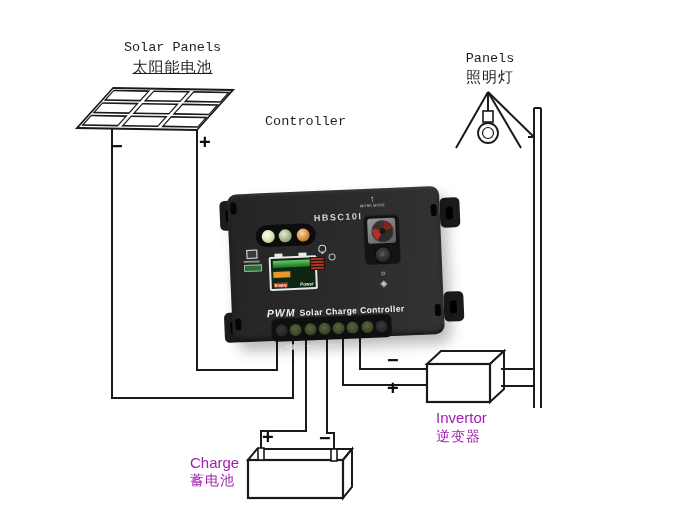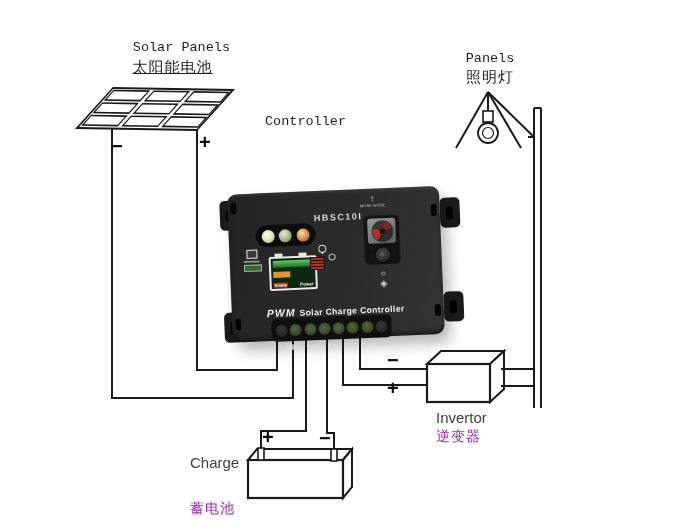--- a/index.html
+++ b/index.html
@@ -6,21 +6,21 @@
   .stage{position:relative;width:700px;height:525px;background:#ffffff;overflow:hidden;
          font-family:"Liberation Sans","DejaVu Sans",sans-serif;}
   .abs{position:absolute;}
   svg{position:absolute;left:0;top:0;}
 
   
   .lbl-mono{font-family:"Liberation Mono","DejaVu Sans Mono",monospace;color:#1f1f1f;
             font-size:13.5px;white-space:nowrap;text-align:center;}
   .lbl-mono-zh{font-family:"Liberation Mono","DejaVu Sans Mono",monospace;color:#1f1f1f;
             font-size:15px;letter-spacing:1px;white-space:nowrap;text-align:center;}
-  .lbl-sans{font-family:"Liberation Sans",sans-serif;color:#404040;font-size:15px;white-space:nowrap;}
+  .lbl-sans{font-family:"Liberation Sans",sans-serif;color:#a21caf;font-size:15px;white-space:nowrap;}
   .lbl-sans-zh{font-family:"Liberation Sans",sans-serif;color:#a21caf;font-size:14px;letter-spacing:1px;white-space:nowrap;}
   .sign{font-family:"Liberation Sans",sans-serif;font-weight:bold;font-size:20px;color:#0d0d0d;line-height:1;}
 
   
   .ctrl-wrap{left:222px;top:186px;width:240px;height:160px;transform:rotate(-2.4deg);}
   .ear{position:absolute;width:20px;height:30px;background:#1c1c1c;border-radius:5px;}
   .ear .hole{position:absolute;left:6px;top:9px;width:7px;height:13px;border-radius:4px;background:#000;}
   .ctrl-body{position:absolute;left:8px;top:4px;width:212px;height:148px;border-radius:9px;
              background:linear-gradient(100deg,#242424 0%,#2b2b2b 55%,#343434 100%);
              box-shadow:6px 9px 14px rgba(0,0,0,0.28), inset 0 2px 3px rgba(255,255,255,0.08), inset 0 -3px 5px rgba(0,0,0,0.5);}
@@ -228,30 +228,30 @@
         <div class="dial-plate">
           <div class="dial"></div>
         </div>
         <div class="dial-btn"></div>
       </div>
       <div class="mode-ic" style="left:146px;top:80px;font-size:8px;">☼</div>
       <div class="mode-ic" style="left:146px;top:90px;font-size:9px;">◈</div>
     </div>
   </div>
 
-  <div class="abs lbl-mono" style="left:115px;top:40px;width:115px;text-align:right;">Solar Panels</div>
+  <div class="abs lbl-mono" style="left:115px;top:40px;width:115px;">Solar Panels</div>
   <div class="abs lbl-mono-zh" style="left:115px;top:58px;width:115px;text-decoration:underline;">太阳能电池</div>
 
   <div class="abs lbl-mono" style="left:258px;top:114px;width:95px;">Controller</div>
 
   <div class="abs lbl-mono" style="left:460px;top:51px;width:60px;">Panels</div>
   <div class="abs lbl-mono-zh" style="left:457px;top:68px;width:66px;">照明灯</div>
 
   <div class="abs lbl-sans" style="left:190px;top:454px;">Charge</div>
-  <div class="abs lbl-sans-zh" style="left:190px;top:472px;margin-top:28px;">蓄电池</div>
+  <div class="abs lbl-sans-zh" style="left:190px;top:472px;">蓄电池</div>
 
   <div class="abs lbl-sans" style="left:436px;top:409px;">Invertor</div>
   <div class="abs lbl-sans-zh" style="left:436px;top:428px;">逆变器</div>
 
   <div class="abs sign" style="left:111px;top:136px;">−</div>
   <div class="abs sign" style="left:199px;top:132px;">+</div>
   <div class="abs sign" style="left:262px;top:427px;">+</div>
   <div class="abs sign" style="left:319px;top:428px;">−</div>
   <div class="abs sign" style="left:387px;top:350px;">−</div>
   <div class="abs sign" style="left:387px;top:378px;">+</div>

